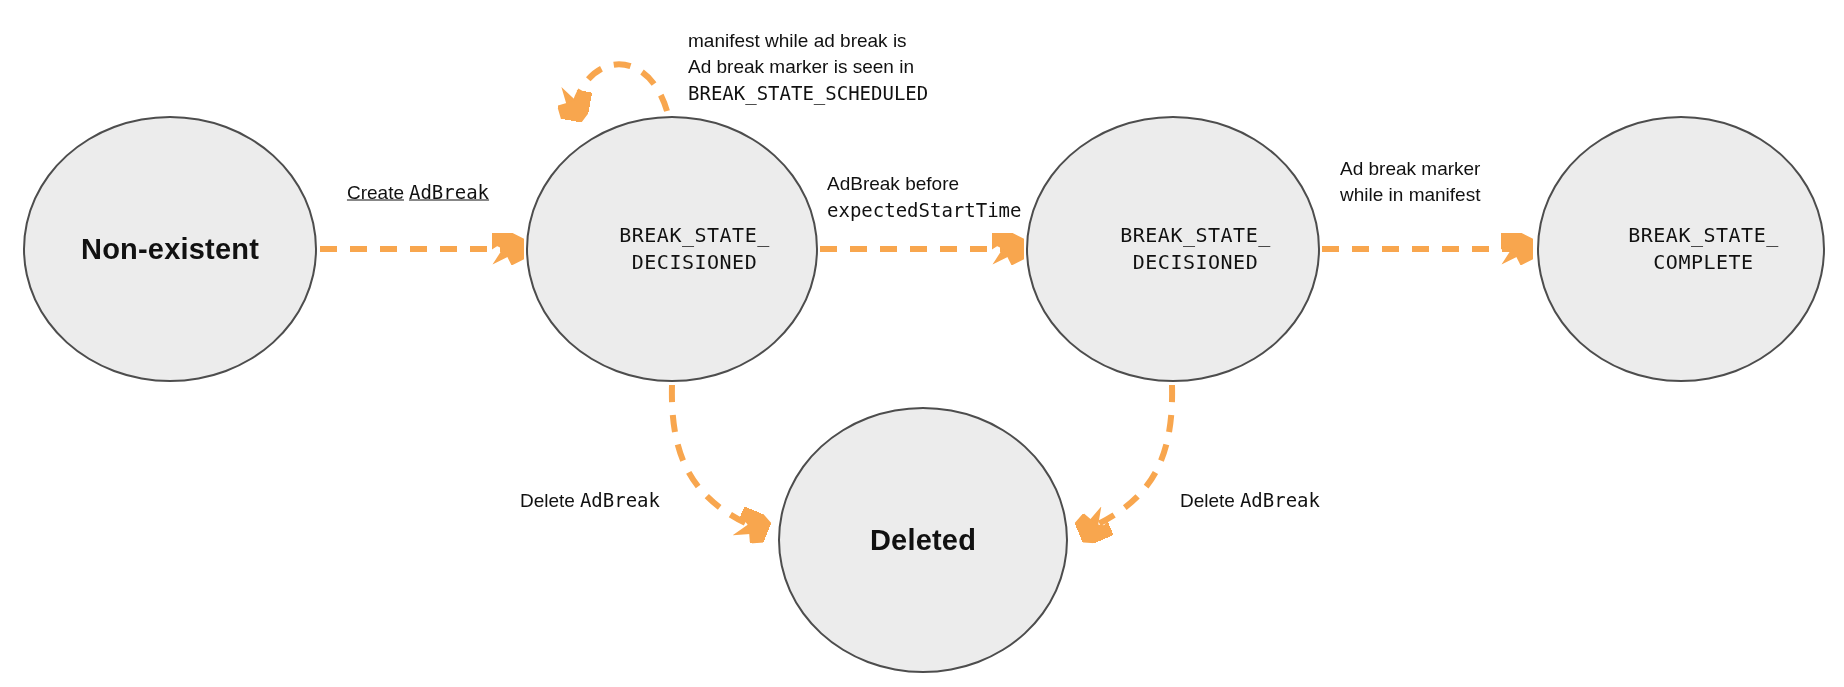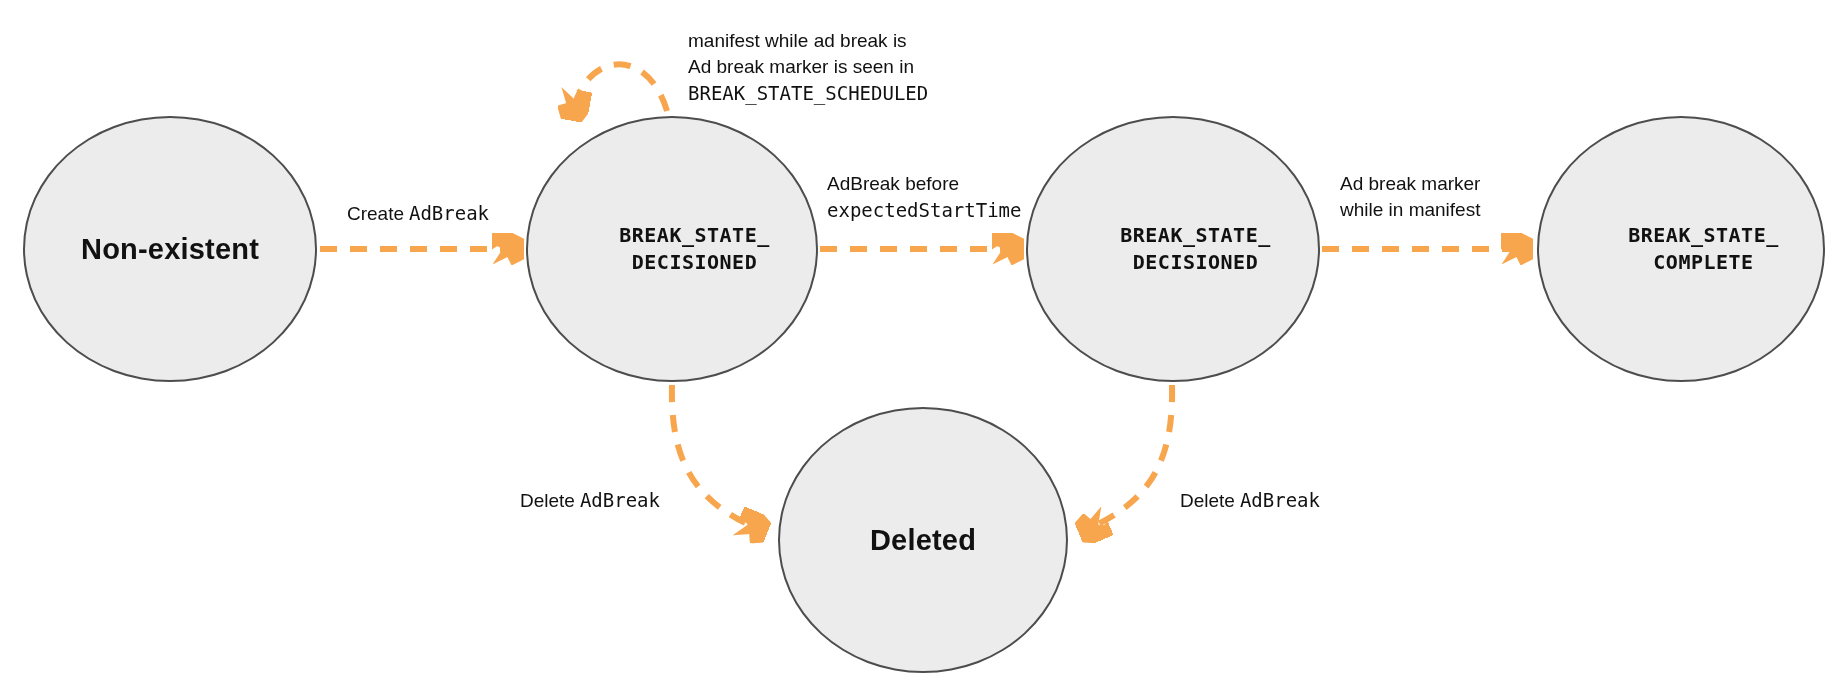--- a/index.html
+++ b/index.html
@@ -36,21 +36,21 @@
     text-align:center;
     box-sizing:border-box;
   }
   .state .name-sans{
     font-weight:bold;
     font-size:29px;
     letter-spacing:0.2px;
   }
   .state .name-code{
     font-family:"DejaVu Sans Mono", monospace;
-    font-weight:bold;
+    font-weight:normal;
     font-size:20px;
     line-height:27px;
     letter-spacing:0.5px;
     white-space:nowrap;
     margin-left:45px;
   }
   .edge-label{
     position:absolute;
     font-size:19px;
     line-height:26px;
@@ -98,36 +98,36 @@
 
   <div class="state" style="left:1537px;top:116px;width:288px;height:266px;">
     <span class="name-code">BREAK_STATE_</span>
     <span class="name-code">COMPLETE</span>
   </div>
 
   <div class="state" style="left:778px;top:407px;width:290px;height:266px;">
     <span class="name-sans">Deleted</span>
   </div>
 
-  <div class="edge-label centered" style="left:418px;top:213px;">
+  <div class="edge-label centered" style="left:418px;top:192px;text-decoration:underline;">
     <span>Create</span><span class="code gap">AdBreak</span>
   </div>
 
   <div class="edge-label" style="left:688px;top:28px;">
     <div>manifest while ad break is</div>
     <div>Ad break marker is seen in</div>
     <div class="code">BREAK_STATE_SCHEDULED</div>
   </div>
 
   <div class="edge-label" style="left:827px;top:171px;">
     <div>AdBreak before</div>
     <div class="code">expectedStartTime</div>
   </div>
 
-  <div class="edge-label" style="left:1340px;top:171px;">
+  <div class="edge-label" style="left:1340px;top:156px;">
     <div>Ad break marker</div>
     <div>while in manifest</div>
   </div>
 
   <div class="edge-label centered" style="left:590px;top:500px;">
     <span>Delete</span><span class="code gap">AdBreak</span>
   </div>
 
   <div class="edge-label centered" style="left:1250px;top:500px;">
     <span>Delete</span><span class="code gap">AdBreak</span>

